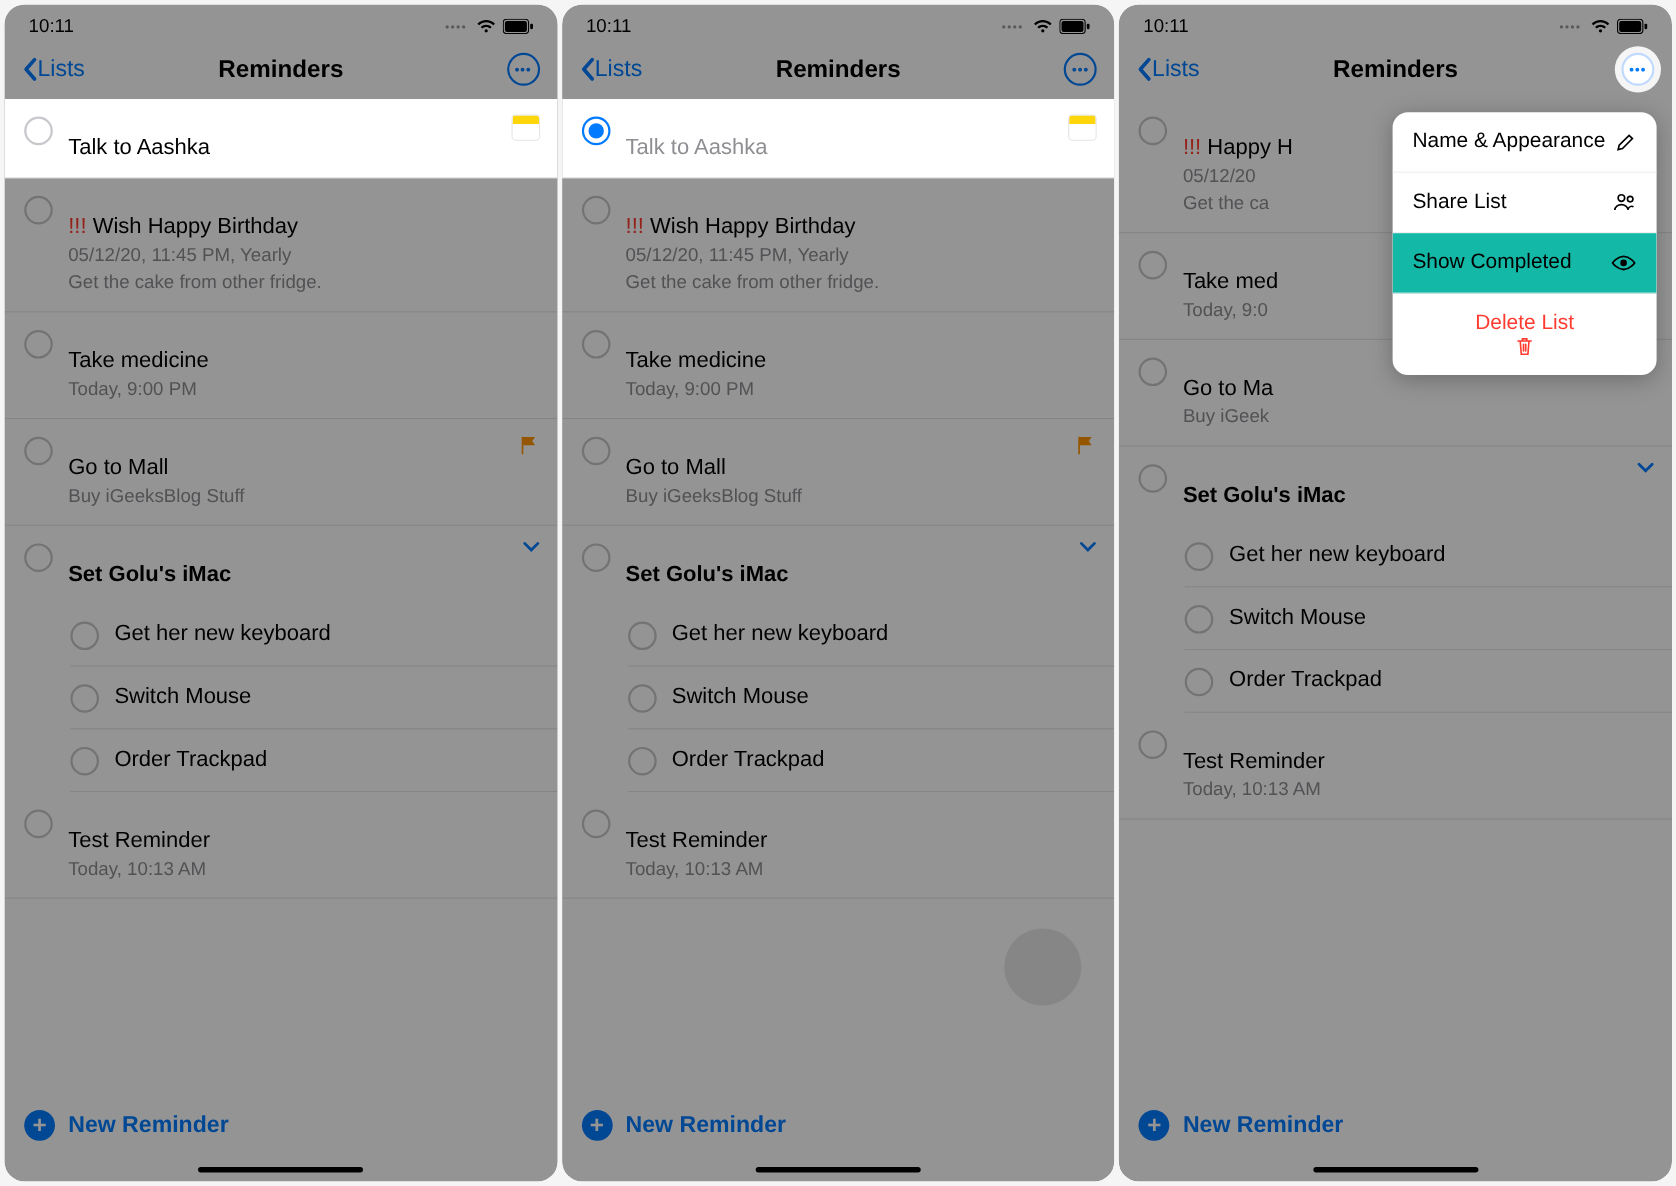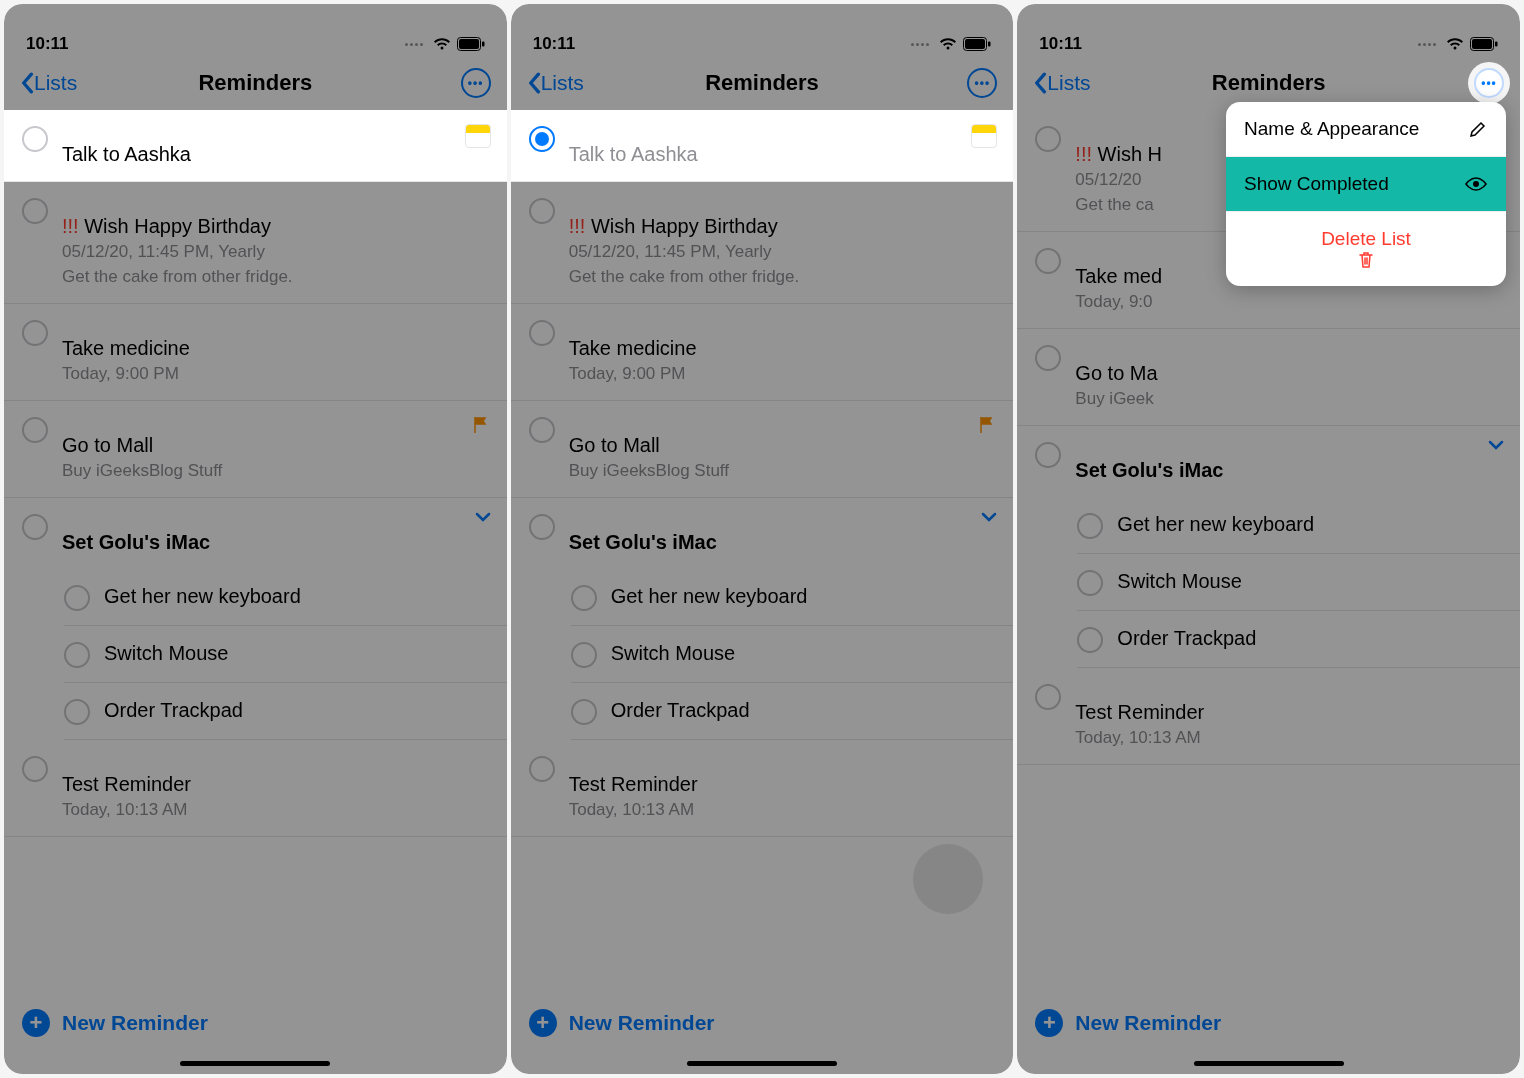--- a/index.html
+++ b/index.html
@@ -1,19 +1,19 @@
 <!DOCTYPE html>
 <html><head>
 <meta charset="utf-8">
 <style>
 * { margin: 0; padding: 0; box-sizing: border-box; font-family: -apple-system, BlinkMacSystemFont, "Segoe UI", sans-serif; }
 body { background: #f5f5f5; display: flex; gap: 4px; padding: 4px; width: 1524px; height: 1078px; }
 .phone { flex: 1; background: #fff; border-radius: 18px; overflow: hidden; display: flex; flex-direction: column; position: relative; }
 .phone.dimmed::before { content:""; position:absolute; inset:0; background: rgba(0,0,0,0.42); z-index: 5; pointer-events:none; border-radius:18px;}
-.status-bar { display: flex; justify-content: space-between; align-items: center; padding: 10px 22px 6px; font-size: 17px; font-weight: 700; margin-top: 20px; }
+.status-bar { display: flex; justify-content: space-between; align-items: center; padding: 10px 22px 6px; font-size: 17px; font-weight: 400; }
 .status-right { display: flex; gap: 6px; align-items: center; }
 .dots { display:flex; gap:2px; margin-right:4px; }
 .dots span { width:3px; height:3px; border-radius:50%; background:#999; }
 .nav-bar { display: flex; align-items: center; justify-content: space-between; padding: 8px 16px 12px; }
 .back-btn { display: flex; align-items: center; color: #007aff; font-size: 21px; gap: 0px; }
 .title { position: absolute; left: 50%; transform: translateX(-50%); font-size: 22px; font-weight: 700; }
 .more-btn { width: 30px; height: 30px; border: 2px solid #007aff; border-radius: 50%; display: flex; align-items: center; justify-content: center; color: #007aff; font-size: 12px; font-weight:bold; letter-spacing:1px;}
 .more-btn.highlighted { background:#fff; border-color:#c0d9ff; position:relative; z-index:25; box-shadow: 0 0 0 6px rgba(255,255,255,0.9);}
 .list { flex: 1; overflow-y: auto; }
 .item { display: flex; align-items: flex-start; padding: 14px 16px 14px 18px; gap: 14px; border-bottom: 1px solid #e5e5e5; margin-left:0;}
@@ -27,21 +27,21 @@
 .item-title .priority { color: #ff3b30; font-weight:400; }
 .item-sub { font-size: 17px; color: #8e8e93; margin-top: 2px; line-height: 1.35; }
 .item-right { display:flex; align-items:center; gap:8px; }
 .note-icon { width: 26px; height: 24px; background: linear-gradient(to bottom, #ffd60a 0%, #ffd60a 35%, #fff 35%, #fff 100%); border-radius:4px; border:1px solid #e5e5e5;}
 .flag-icon { width:20px; height:20px; color:#ff9500; }
 .new-reminder { display:flex; align-items:center; gap:12px; padding:18px; color:#007aff; font-size:21px; font-weight:600; }
 .plus-icon { width:28px; height:28px; background:#007aff; border-radius:50%; display:flex; align-items:center; justify-content:center; color:#fff; font-size:22px; line-height:1; }
 .home-indicator { width:150px; height:5px; background:#000; border-radius:3px; margin:6px auto 8px; }
 .highlighted-row { position:relative; z-index:20; background:#fff; }
 .touch-circle { position:absolute; width:70px; height:70px; border-radius:50%; background:rgba(120,120,120,0.5); z-index:30; bottom:160px; right:30px;}
-.popover { position:absolute; top:98px; right:14px; width:280px; background:#fff; border-radius:14px; z-index:30; box-shadow:0 4px 20px rgba(0,0,0,0.25); overflow:hidden;}
+.popover { position:absolute; top:98px; right:14px; width:240px; background:#fff; border-radius:14px; z-index:30; box-shadow:0 4px 20px rgba(0,0,0,0.25); overflow:hidden;}
 .popover-item { display:flex; align-items:center; justify-content:space-between; padding:16px 18px; font-size:19px; border-bottom:1px solid #eee;}
 .popover-item:last-child { border-bottom:none; }
 .popover-item.danger { color:#ff3b30;flex-direction:column; }
 .popover-item.highlighted { background:#14b8a6; }
 svg { display:block; }
 </style>
 </head>
 <body>
 
 <div class="phone dimmed">
@@ -286,21 +286,21 @@
         </svg>
       <span>Lists</span>
     </div>
     <div class="title">Reminders</div>
     <div class="more-btn highlighted">•••</div>
   </div>
   <div class="list">
     <div class="item">
       <div class="circle"></div>
       <div class="item-body">
-        <div class="item-title"><span class="priority">!!!</span> <span>Wish H</span></div>
+        <div class="item-title"><span class="priority">!!!</span> <span>Happy H</span></div>
         <div class="item-sub">05/12/20</div>
         <div class="item-sub">Get the ca</div>
       </div>
     </div>
     <div class="item">
       <div class="circle"></div>
       <div class="item-body">
         <div class="item-title">Take med</div>
         <div class="item-sub">Today, 9:0</div>
       </div>
@@ -351,20 +351,29 @@
   </div>
   <div class="home-indicator"></div>
 
   <div class="popover">
     <div class="popover-item">
       <span>Name &amp; Appearance</span>
       <svg width="20" height="20" viewBox="0 0 20 20">
           <path d="M3 17l1-4 9-9 3 3-9 9-4 1z" stroke="#000" stroke-width="1.5" fill="none"></path>
         </svg>
     </div>
+    <div class="popover-item">
+      <span>Share List</span>
+      <svg width="22" height="20" viewBox="0 0 22 20">
+          <circle cx="8" cy="6" r="3" stroke="#000" stroke-width="1.5" fill="none"></circle>
+          <path d="M2 17c0-3 3-5 6-5s6 2 6 5" stroke="#000" stroke-width="1.5" fill="none"></path>
+          <circle cx="16" cy="7" r="2.5" stroke="#000" stroke-width="1.5" fill="none"></circle>
+          <path d="M14 16c1-2 3-3 5-2" stroke="#000" stroke-width="1.5" fill="none"></path>
+        </svg>
+    </div>
     <div class="popover-item highlighted">
       <span>Show Completed</span>
       <svg width="24" height="16" viewBox="0 0 24 16">
           <path d="M12 2C6 2 2 8 2 8s4 6 10 6 10-6 10-6-4-6-10-6z" stroke="#000" stroke-width="1.6" fill="none"></path>
           <circle cx="12" cy="8" r="3" fill="#000"></circle>
         </svg>
     </div>
     <div class="popover-item danger">
       <span>Delete List</span>
       <svg width="18" height="20" viewBox="0 0 18 20">

